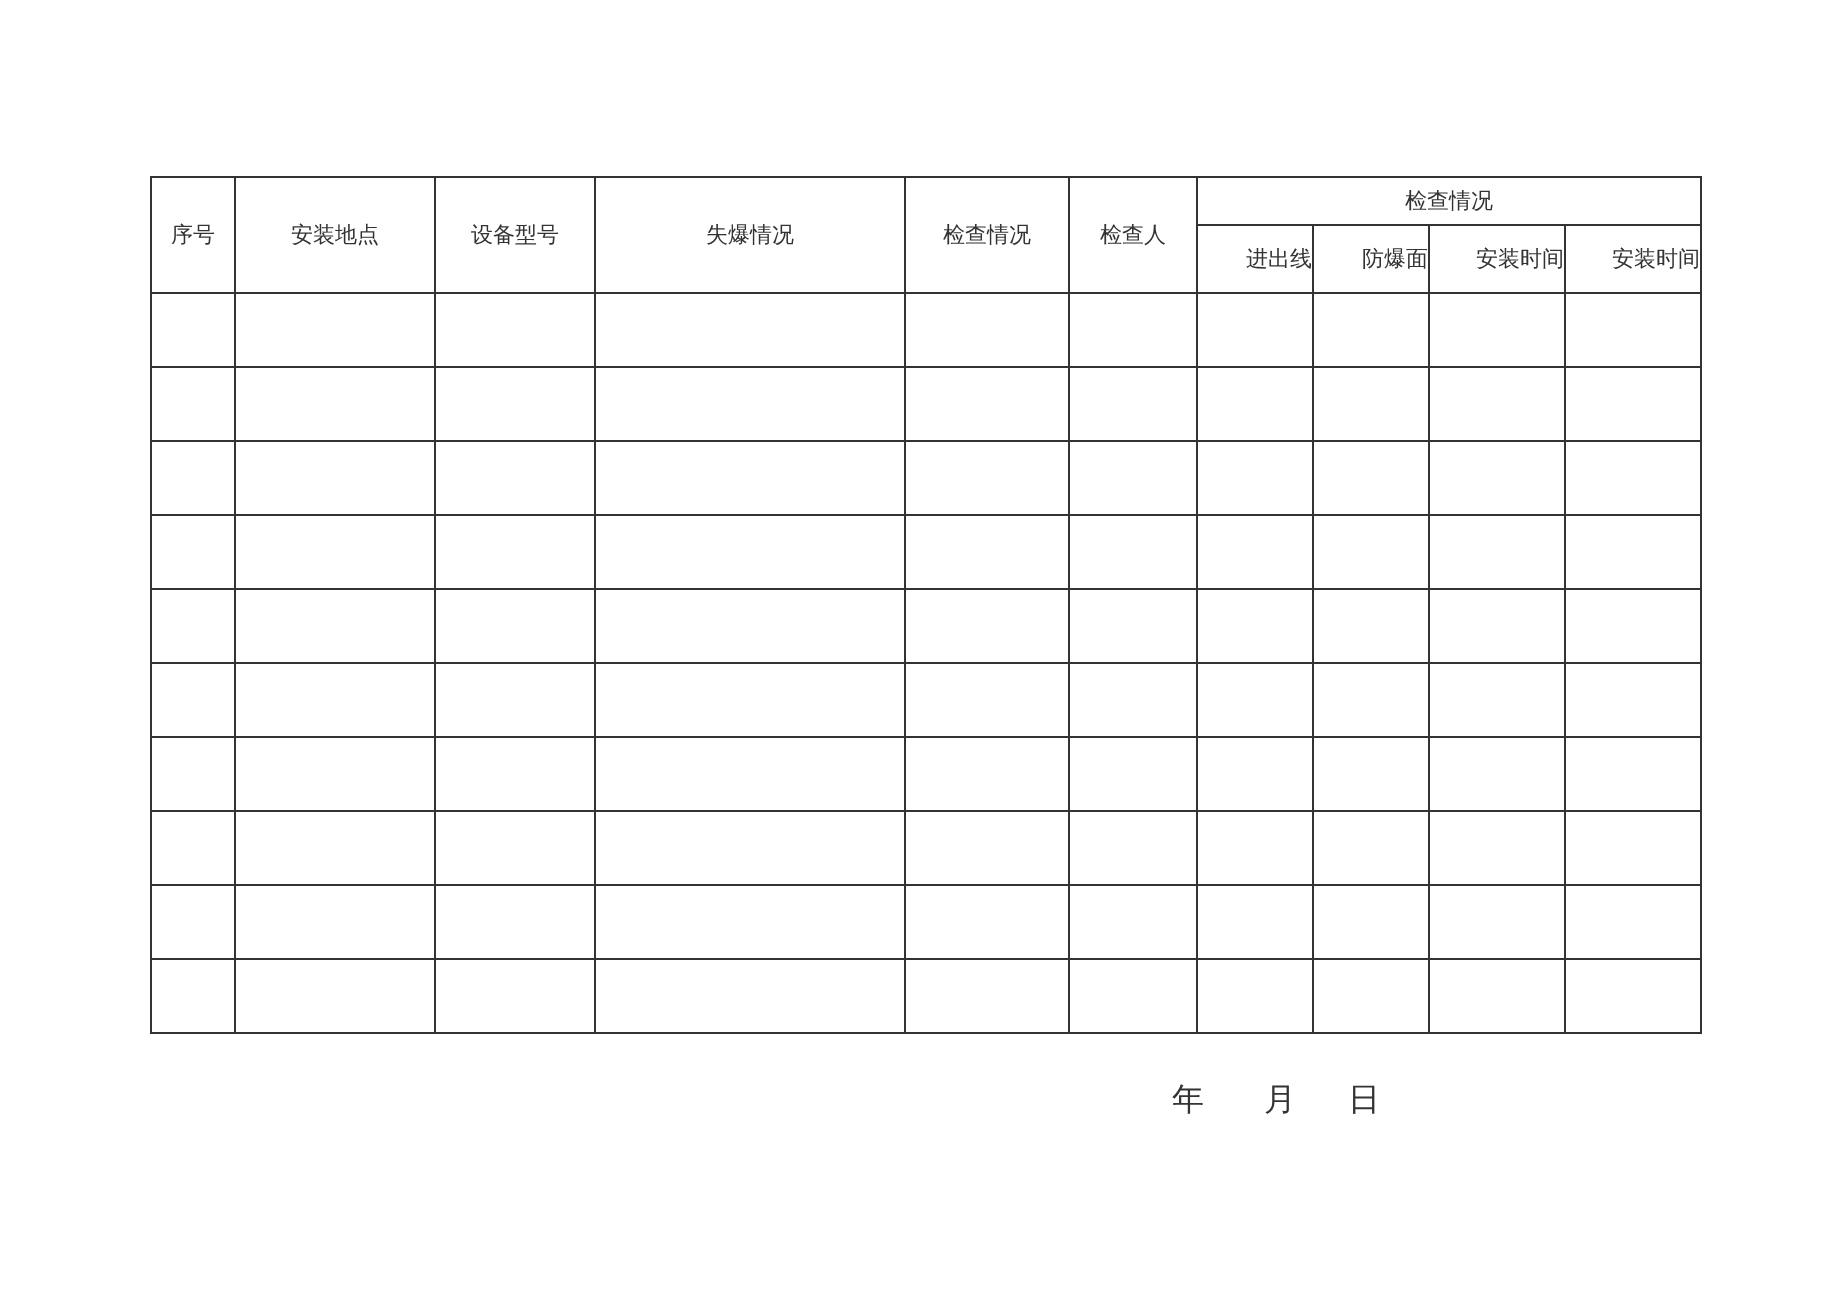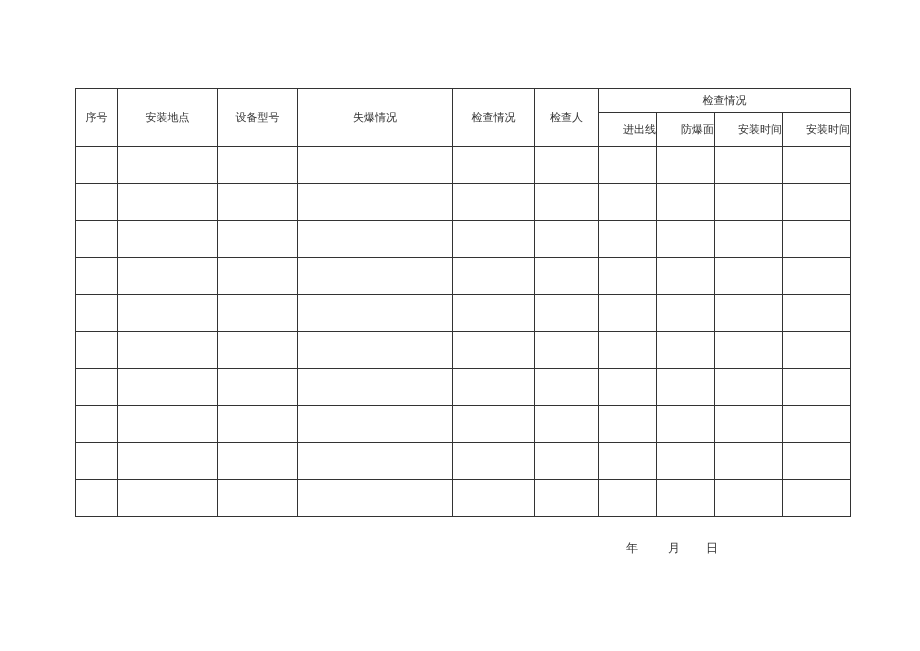--- a/index.html
+++ b/index.html
@@ -43,22 +43,22 @@
     thead tr:last-child th {
       height: 34px;
       text-align: right;
     }
     tbody td {
       height: 37px;
     }
     .date-line {
       position: absolute;
       top: 540px;
-      left: 626px;
-      font-size: 12px;
+      left: 586px;
+      font-size: 16px;
       letter-spacing: 2px;
     }
     .date-line span {
       display: inline-block;
     }
     .gap-small {
       width: 28px;
       display: inline-block;
     }
     .gap-xs {

